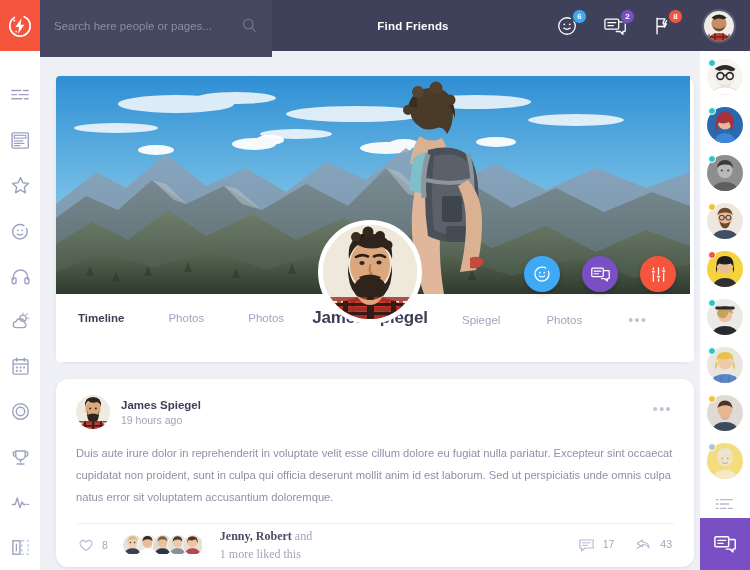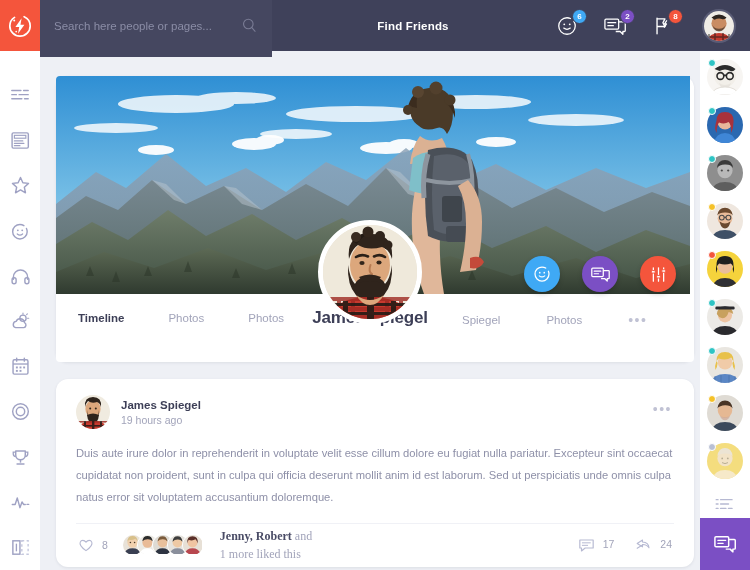--- a/index.html
+++ b/index.html
@@ -855,21 +855,21 @@
               <line x1="5" y1="5.8" x2="14.6" y2="5.8" stroke="#b6b9d2" stroke-width="1.2" stroke-linecap="round"></line>
               <line x1="5" y1="8.8" x2="11.4" y2="8.8" stroke="#b6b9d2" stroke-width="1.2" stroke-linecap="round"></line>
             </svg>
             <span class="n">17</span>
           </div>
           <div class="fr-item">
             <svg width="18" height="15" viewBox="0 0 20 18">
               <path d="M3 6.6 L9.4 2.4 L9.4 4.8 q7.4 .4 7.8 7 q-2.6 -4.2 -7.8 -4 L9.4 10.6 Z" fill="none" stroke="#b6b9d2" stroke-width="1.3" stroke-linejoin="round"></path>
               <path d="M3 12.4 L9.4 8.4" fill="none" stroke="#b6b9d2" stroke-width="1.3" stroke-linecap="round"></path>
             </svg>
-            <span class="n">24</span>
+            <span class="n">43</span>
           </div>
         </div>
       </div>
     </div>
   </div>
 
   <div class="float-actions">
     <div class="fab">
       <svg width="15" height="15" viewBox="0 0 22 22">
         <path d="M6.4 4.2 h9.2 v4 a4.6 4.6 0 0 1 -9.2 0 z" fill="none" stroke="#fff" stroke-width="1.5" stroke-linejoin="round"></path>

